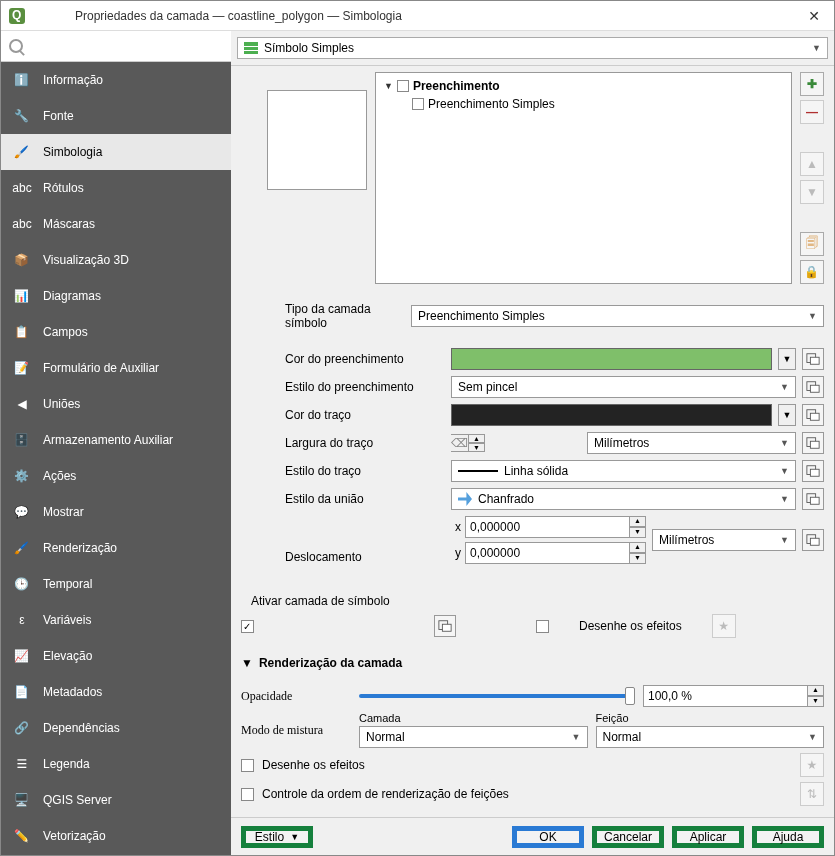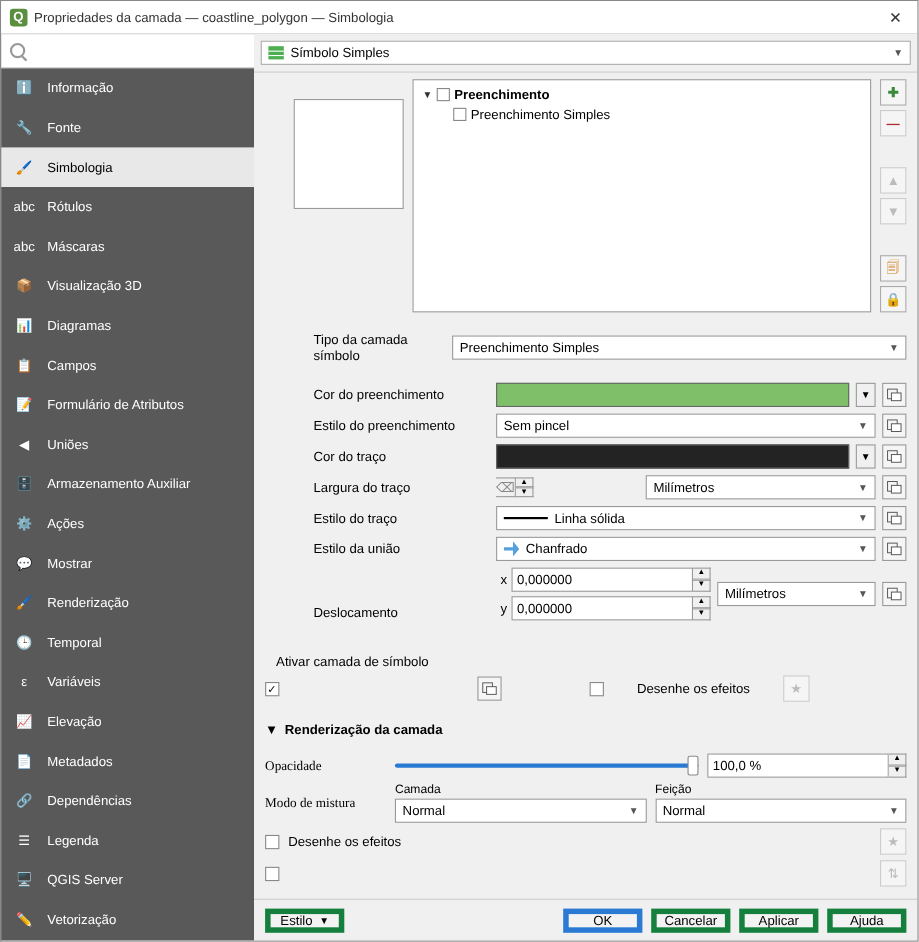--- a/index.html
+++ b/index.html
@@ -1,17 +1,17 @@
 <!DOCTYPE html>
 <html><head>
 <meta charset="utf-8">
 <style>
 * { box-sizing: border-box; margin: 0; padding: 0; font-family: "Segoe UI", Tahoma, sans-serif; font-size: 12px; }
 body { background: #f0f0f0; width: 835px; height: 856px; overflow: hidden; border: 1px solid #888; }
-.titlebar { height: 30px; display: flex; align-items: center; padding: 0 8px; background: #fff; border-bottom: 1px solid #ddd; }
+.titlebar { height: 30px; display: flex; align-items: center; padding: 0 8px; background: #fff; border-bottom: 1px solid #ddd; gap: 44px; }
 .titlebar .qicon { width:16px; height:16px; margin-right:6px; background:#5a8f3f; border-radius:3px; position:relative; }
 .titlebar .qicon::after { content:"Q"; color:#fff; font-weight:bold; position:absolute; left:3px; top:0px; }
 .titlebar .title { flex:1; color:#333; }
 .titlebar .close { width:24px; text-align:center; font-size:14px; color:#333; cursor:pointer; }
 .body { display:flex; height: calc(100% - 30px); }
 .left { width:230px; background:#595959; display:flex; flex-direction:column; }
 .search { padding:4px; background:#fff; border-bottom:1px solid #ccc; display:flex; align-items:center; }
 .search input { border:none; flex:1; padding:4px; outline:none; }
 .search .mag { width:14px; height:14px; border:2px solid #999; border-radius:50%; position:relative; margin-left:4px;}
 .search .mag::after { content:""; position:absolute; width:6px; height:2px; background:#999; transform:rotate(45deg); bottom:-3px; right:-4px; }
@@ -119,21 +119,21 @@
           <div class="nav-item">
             <div class="nicon">📊</div>
             <span>Diagramas</span>
           </div>
           <div class="nav-item">
             <div class="nicon">📋</div>
             <span>Campos</span>
           </div>
           <div class="nav-item">
             <div class="nicon">📝</div>
-            <span>Formulário de Atributos</span>
+            <span>Formulário de Auxiliar</span>
           </div>
           <div class="nav-item">
             <div class="nicon">◀</div>
             <span>Uniões</span>
           </div>
           <div class="nav-item">
             <div class="nicon">🗄️</div>
             <span>Armazenamento Auxiliar</span>
           </div>
           <div class="nav-item">
@@ -430,20 +430,21 @@
       <div class="render-row">
         <div class="chk-box"></div>
         <span>Desenhe os efeitos</span>
         <div class="spacer"></div>
         <div class="sqbtn disabled">
             <span>★</span>
           </div>
       </div>
       <div class="render-row">
         <div class="chk-box"></div>
+        <span>Controle da ordem de renderização de feições</span>
         <div class="spacer"></div>
         <div class="sqbtn disabled">
             <span>⇅</span>
           </div>
       </div>
     </div>
 
     <div class="bottom-bar">
       <div class="btn style">
         <span>Estilo</span>

